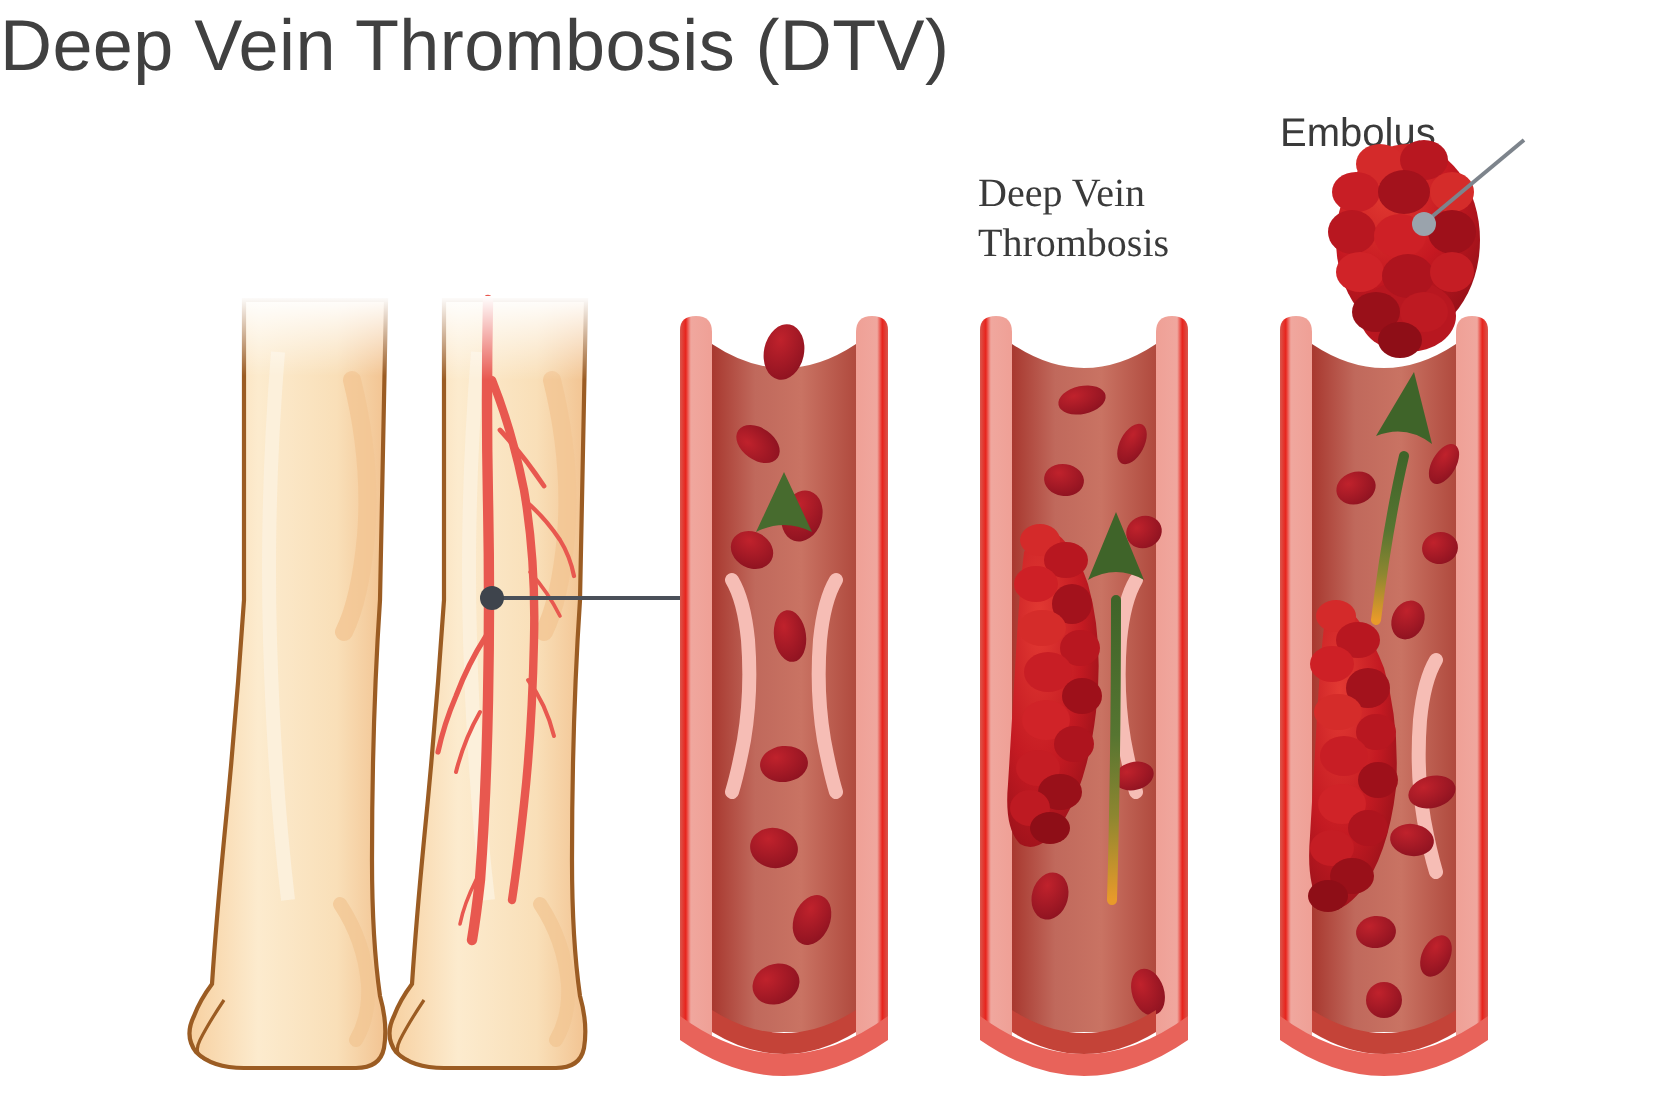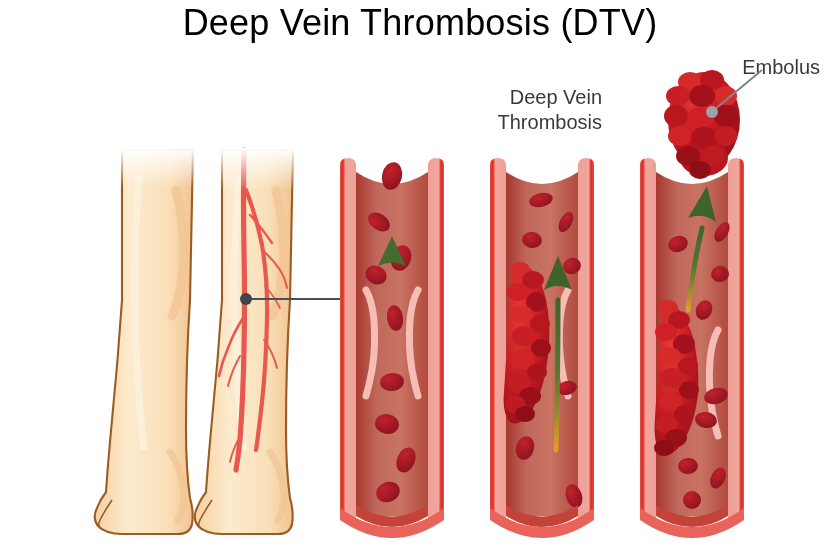--- a/index.html
+++ b/index.html
@@ -1,27 +1,27 @@
 <!DOCTYPE html>
 <html><head>
 <meta charset="utf-8">
 <style>
   html,body{margin:0;padding:0;background:#ffffff;}
   body{width:840px;height:560px;overflow:hidden;
        font-family:"Liberation Sans","DejaVu Sans",sans-serif;}
   #stage{position:relative;width:840px;height:560px;background:#fff;}
 
-  .ttl{position:absolute;left:0;top:2px;width:840px;text-align:center;
-       font-size:36px;color:#000000;letter-spacing:.2px;}
-
-  .lbl{position:absolute;text-align:right;color:#3a3a3a;
+  .ttl{position:absolute;left:0;top:2px;width:840px;text-align:left;
+       font-size:36px;color:#404040;letter-spacing:.2px;}
+
+  .lbl{position:absolute;text-align:left;color:#3a3a3a;
        font-size:20px;line-height:25px;white-space:pre-line;}
   .lbl-leg{left:60px;top:92px;width:280px;}
   .lbl-normal{left:330px;top:85px;width:135px;}
-  .lbl-dvt{left:462px;top:85px;width:140px;}
+  .lbl-dvt{left:489px;top:85px;width:140px;font-family:Liberation Serif, serif;}
   .lbl-emb{left:640px;top:55px;width:180px;}
 
   svg.art{position:absolute;left:0;top:0;width:840px;height:560px;
           overflow:visible;}
 </style>
 </head>
 <body>
 
 <div id="stage">
 

